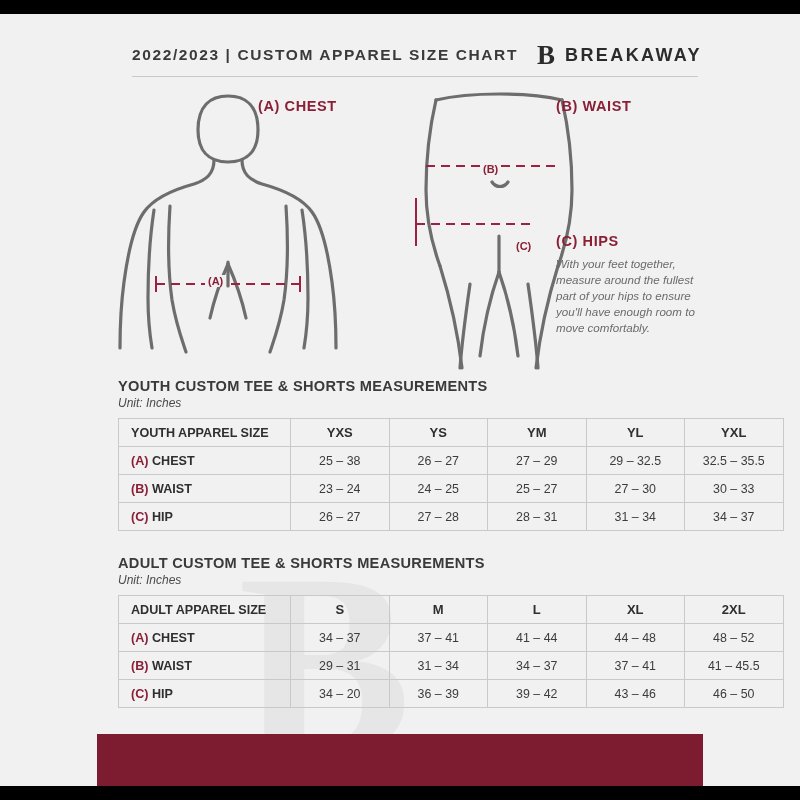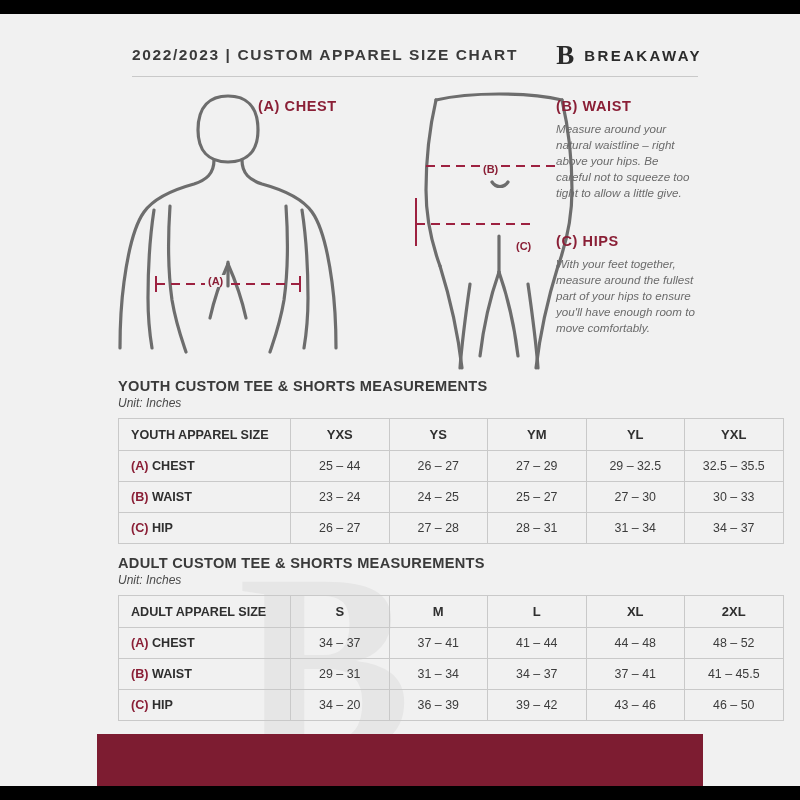--- a/index.html
+++ b/index.html
@@ -58,21 +58,21 @@
   .brand {
     position: absolute; right: 112px; top: 28px;
     display: flex; align-items: center; gap: 10px;
   }
   .brand-mark {
     font-family: "Liberation Serif", serif;
     font-size: 27px; font-weight: bold; color: #2b2b2b;
     line-height: 1;
   }
   .brand-name {
-    font-size: 15px; font-weight: bold; letter-spacing: 2.4px;
+    font-size: 18px; font-weight: bold; letter-spacing: 2.4px;
     color: #2b2b2b;
   }
   .header-rule {
     position: absolute; left: 118px; top: 62px;
     width: 566px; height: 1px; background: #c9c9c9;
   }
 
   
   .figures { position: absolute; left: 0; top: 66px; width: 800px; height: 292px; }
 
@@ -134,21 +134,21 @@
     border-collapse: collapse;
     width: 566px;
     table-layout: fixed;
   }
   table td, table th {
     border: 1px solid #c9c9c9;
     height: 28px;
     font-size: 12.4px;
     color: #3c3c3c;
     text-align: center;
-    padding: 8px;
+    padding: 0;
     font-weight: normal;
   }
   table th {
     font-weight: bold;
     font-size: 13px;
     color: #2f2f2f;
   }
   td.rowhead, th.rowhead {
     text-align: left;
     padding-left: 12px;
@@ -261,21 +261,20 @@
       <span class="tag" id="tag-a">(A)</span>
       <span class="tag" id="tag-b">(B)</span>
       <span class="tag" id="tag-c">(C)</span>
 
       <div class="callout" id="callout-chest">
         <div class="c-title">(A) CHEST</div>
       </div>
 
       <div class="callout" id="callout-waist">
         <div class="c-title">(B) WAIST</div>
-        <div class="c-body">Measure around your natural waistline – right above your hips. Be careful not to squeeze too tight to allow a little give.</div>
       </div>
 
       <div class="callout" id="callout-hips">
         <div class="c-title">(C) HIPS</div>
         <div class="c-body">With your feet together, measure around the fullest part of your hips to ensure you'll have enough room to move comfortably.</div>
       </div>
     </div>
 
     <div class="table-block" id="block-youth">
       <div class="tbl-title">YOUTH CUSTOM TEE &amp; SHORTS MEASUREMENTS</div>
@@ -295,21 +294,21 @@
             <th>YXS</th>
             <th>YS</th>
             <th>YM</th>
             <th>YL</th>
             <th>YXL</th>
           </tr>
         </thead>
         <tbody>
           <tr>
             <td class="rowhead"><span class="lbl">(A)</span> <span>CHEST</span></td>
-            <td>25 – 44</td>
+            <td>25 – 38</td>
             <td>26 – 27</td>
             <td>27 – 29</td>
             <td>29 – 32.5</td>
             <td>32.5 – 35.5</td>
           </tr>
           <tr>
             <td class="rowhead"><span class="lbl">(B)</span> <span>WAIST</span></td>
             <td>23 – 24</td>
             <td>24 – 25</td>
             <td>25 – 27</td>

